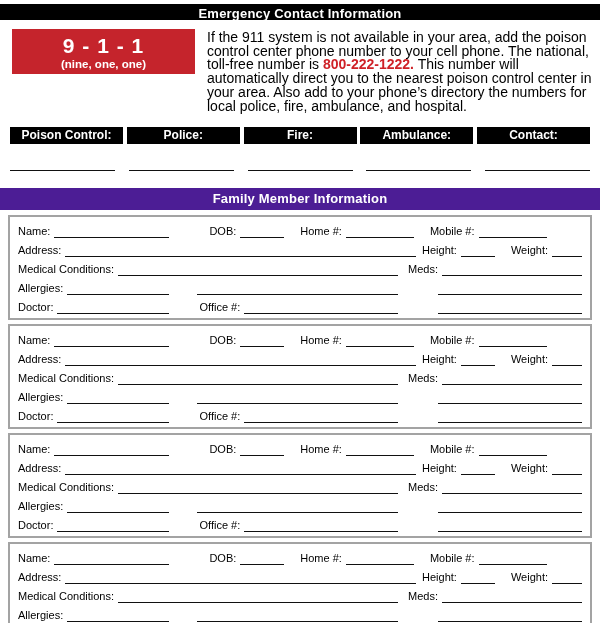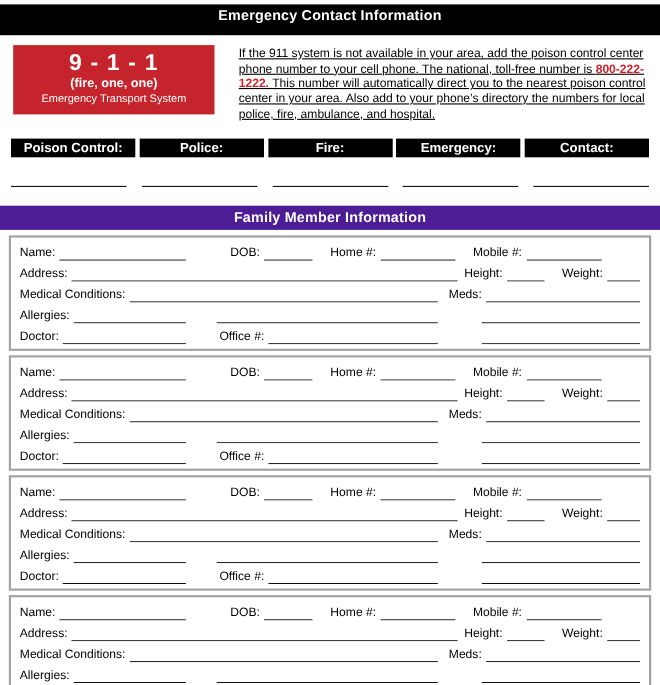--- a/index.html
+++ b/index.html
@@ -7,38 +7,38 @@
   .page {
     position: relative;
     width: 600px; height: 623px;
     overflow: hidden;
     background: #fff;
     font-family: "Liberation Sans", "DejaVu Sans", sans-serif;
     color: #000;
   }
   .section-bar {
     margin-top: 4px;
-    height: 28px; line-height: 20px;
+    height: 16px; line-height: 20px;
     background: #000; color: #fff;
     font-size: 13px; font-weight: bold;
     text-align: center; letter-spacing: .2px;
   }
   
   .intro { display: flex; margin: 9px 8px 0 12px; }
   .badge {
-    flex: 0 0 183px; height: 63px;
+    flex: 0 0 183px; height: 45px;
     background: #c5242c; color: #fff;
     text-align: center; padding-top: 5px;
   }
   .badge-number { font-size: 21px; font-weight: bold; letter-spacing: 1px; line-height: 24px; }
   .badge-words  { font-size: 11.5px; font-weight: bold; line-height: 13px; }
   .badge-caption{ font-size: 10px; font-weight: normal; line-height: 15px; }
   .intro-text {
-    flex: 1; margin-left: 22px; padding-top: 2px;
-    font-size: 11px; line-height: 13.7px; text-decoration: underline;
+    flex: 1; margin-left: 12px; padding-top: 2px;
+    font-size: 14px; line-height: 13.7px;
   }
   .phone { color: #cf2127; font-weight: bold; }
   
   .contacts { display: flex; justify-content: space-between; margin: 14px 10px 0; }
   .contact-label {
     width: 113px; height: 17px; line-height: 17px;
     background: #000; color: #fff;
     font-size: 12px; font-weight: bold; text-align: center;
   }
   .contact-lines { display: flex; justify-content: space-between; margin: 26px 10px 0; height: 2px; }
@@ -90,31 +90,31 @@
 
 <div class="page">
 
   <div class="section-bar">
     <span>Emergency Contact Information</span>
   </div>
 
   <div class="intro">
     <div class="badge" style="background: rgb(197, 36, 44);">
       <div class="badge-number">9 - 1 - 1</div>
-      <div class="badge-words">(fire, one, one)</div>
+      <div class="badge-words">(nine, one, one)</div>
       <div class="badge-caption">Emergency Transport System</div>
     </div>
     <div class="intro-text"><span>If the 911 system is not available in your area, add the poison control center phone number to your cell phone. The national, toll-free number is </span><span class="phone" style="color: rgb(207, 33, 39);">800-222-1222.</span><span> This number will automatically direct you to the nearest poison control center in your area. Also add to your phone’s directory the numbers for local police, fire, ambulance, and hospital.</span></div>
   </div>
 
   <div class="contacts">
     <div class="contact-label">Poison Control:</div>
     <div class="contact-label">Police:</div>
     <div class="contact-label">Fire:</div>
-    <div class="contact-label">Emergency:</div>
+    <div class="contact-label">Ambulance:</div>
     <div class="contact-label">Contact:</div>
   </div>
 
   <div class="contact-lines">
     <div class="contact-line"></div>
     <div class="contact-line"></div>
     <div class="contact-line"></div>
     <div class="contact-line"></div>
     <div class="contact-line"></div>
   </div>

